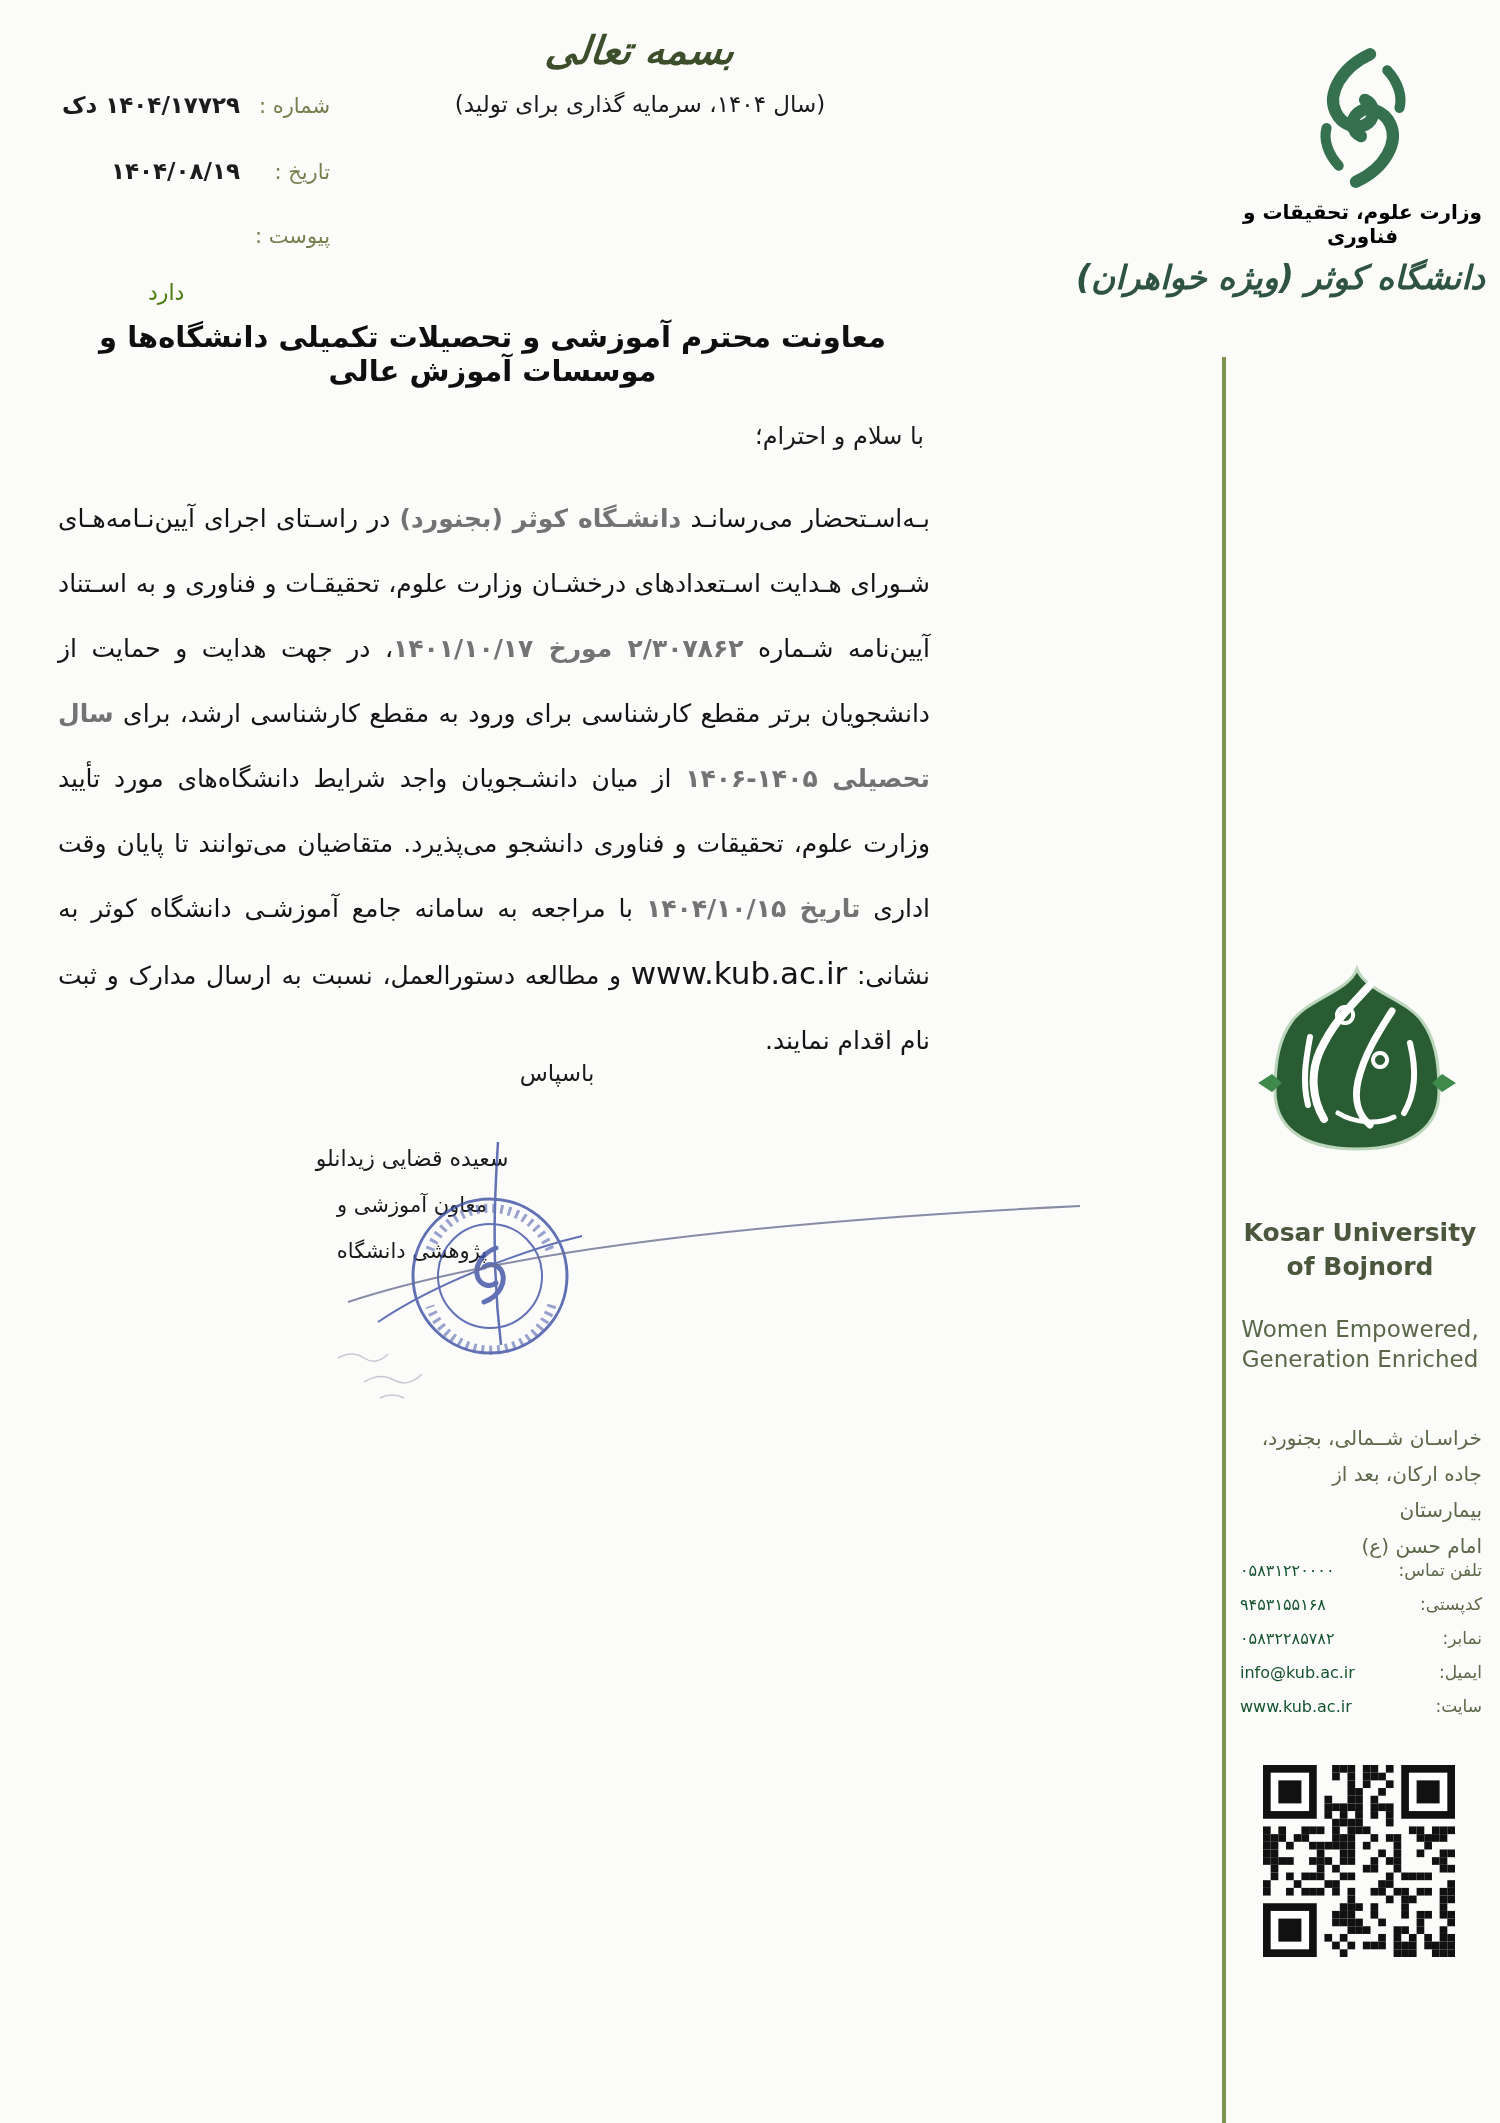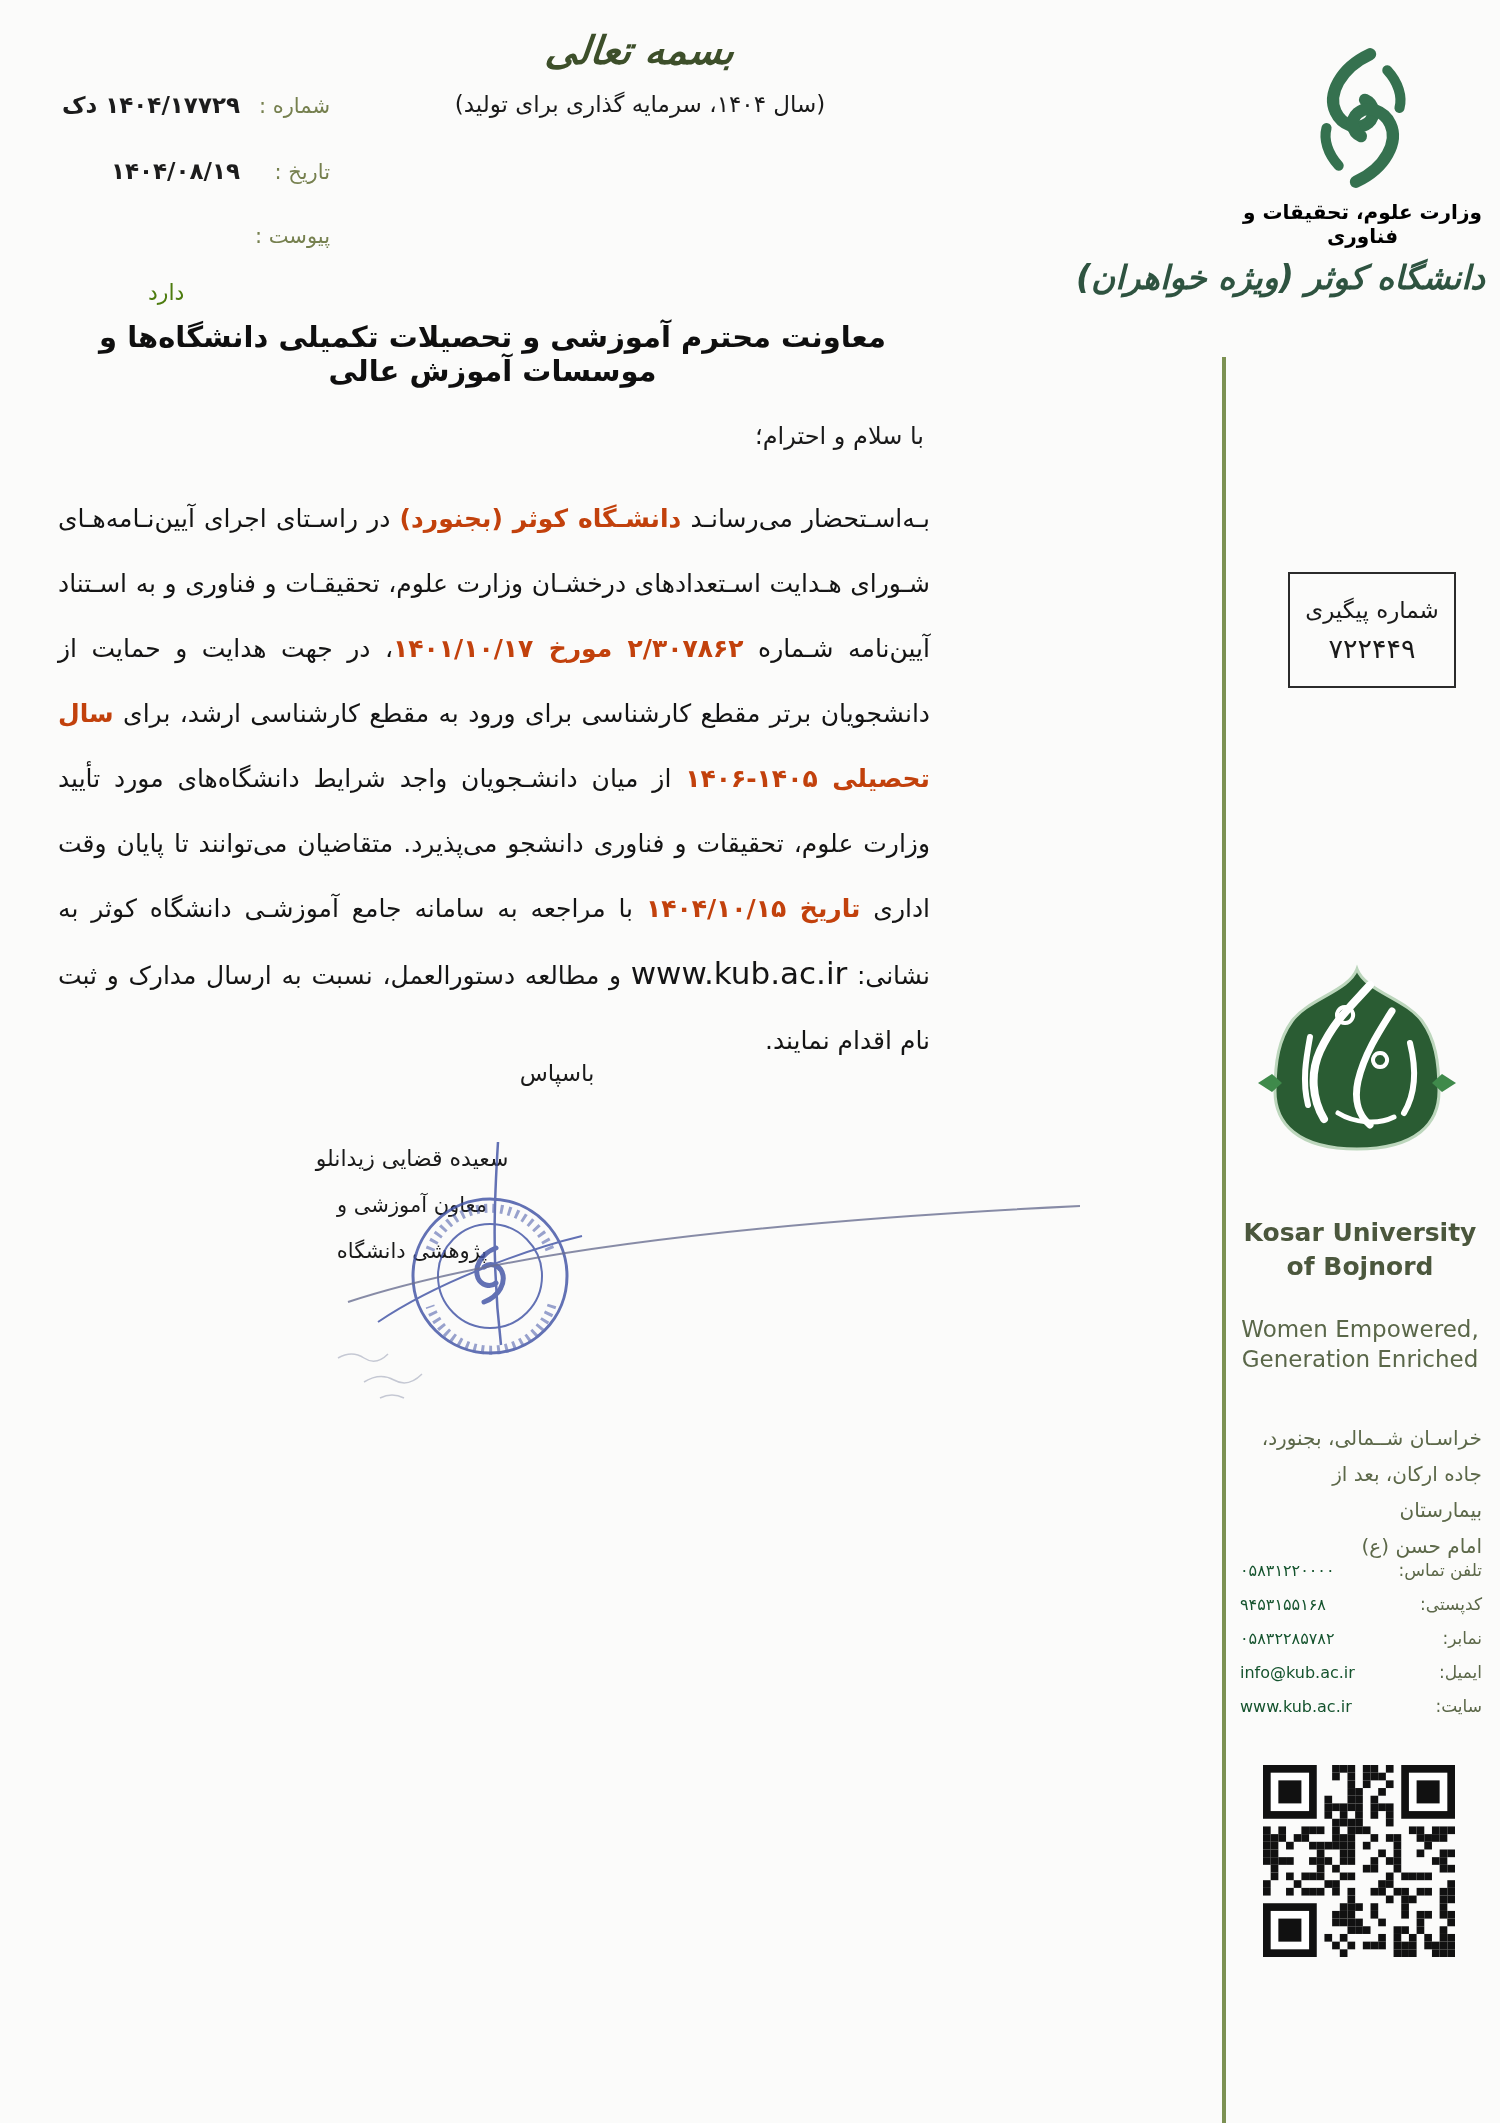--- a/index.html
+++ b/index.html
@@ -25,21 +25,21 @@
   .univ-name-fa{margin-top:10px;font-size:33px;font-weight:bold;font-style:italic;color:#2e5340;white-space:nowrap;}
   
   .main{position:absolute;left:55px;top:0;width:875px;direction:rtl;}
   .recipient{position:absolute;top:320px;right:0;width:100%;text-align:center;
     font-size:29px;font-weight:bold;color:#0f0f0f;margin:0;}
   .salutation{position:absolute;top:422px;right:6px;font-size:24px;color:#1a1a1a;}
   .bodytext{position:absolute;top:486px;right:0;width:872px;
     font-size:25px;line-height:65px;text-align:justify;color:#141414;}
   .bodytext p{margin:0;}
   .bodytext p + p{margin-top:12px;}
-  .bodytext b{font-weight:bold;color:#c2410c;}
+  .bodytext b{font-weight:bold;color:#737373;}
   .url{font-size:31px;direction:ltr;unicode-bidi:embed;}
   .closing{position:absolute;left:462px;top:1060px;width:190px;text-align:center;
     font-size:23px;color:#1a1a1a;direction:rtl;}
   .signer{position:absolute;left:303px;top:1136px;width:218px;text-align:center;
     direction:rtl;font-size:22px;line-height:46px;color:#1a1a1a;}
   .signer .stitle{font-size:21px;}
   .stamp-svg{position:absolute;left:320px;top:1130px;}
   
   .vline{position:absolute;left:1222px;top:357px;width:4px;height:1766px;background:#7c9152;}
   .trackbox{position:absolute;left:1288px;top:572px;width:164px;height:112px;
@@ -128,24 +128,20 @@
     </g>
     <path d="M28,172 C180,122 430,92 760,76" stroke="#6a6f91" stroke-width="2" fill="none" opacity="0.8"></path>
     <g stroke="#9aa0b5" stroke-width="1.5" fill="none" opacity="0.55">
       <path d="M18,228 q14,-8 26,0 t24,-4"></path>
       <path d="M44,252 q16,-10 30,-2 t28,-6 M60,268 q12,-6 24,0"></path>
     </g>
   </svg>
 
   <div class="vline"></div>
 
-  <div class="trackbox">
-    <div class="tracklabel">شماره پیگیری</div>
-    <div class="tracknum">۷۲۲۴۴۹</div>
-  </div>
 
   <svg class="dome-svg" width="214" height="212" viewBox="0 0 214 212">
     <path d="M107,6 C99,28 58,36 42,58 C29,76 25,98 25,128 C25,160 47,186 107,186 C167,186 189,160 189,128 C189,98 185,76 172,58 C156,36 115,28 107,6 Z" fill="#2a5c33" stroke="#bcd6bc" stroke-width="3"></path>
     <polygon points="8,120 22,111 32,120 22,129" fill="#3f8a4b"></polygon>
     <polygon points="206,120 192,111 182,120 192,129" fill="#3f8a4b"></polygon>
     <g stroke="#ffffff" fill="none" stroke-linecap="round">
       <path d="M120,22 C100,44 84,58 70,88 C60,110 62,136 74,156" stroke-width="8"></path>
       <path d="M142,48 C128,70 114,92 108,118 C104,136 108,152 120,162" stroke-width="7"></path>
       <path d="M60,74 C56,96 52,118 58,142" stroke-width="6"></path>
       <path d="M160,80 C166,104 166,130 154,150" stroke-width="6"></path>

